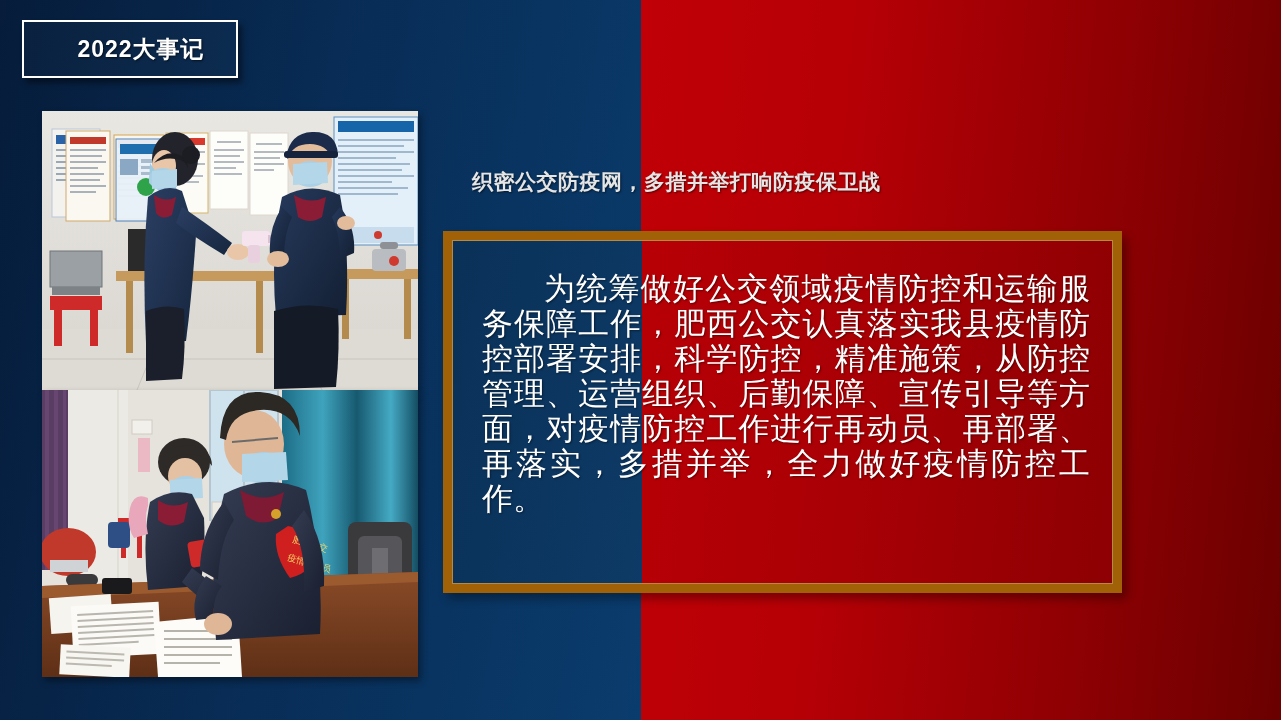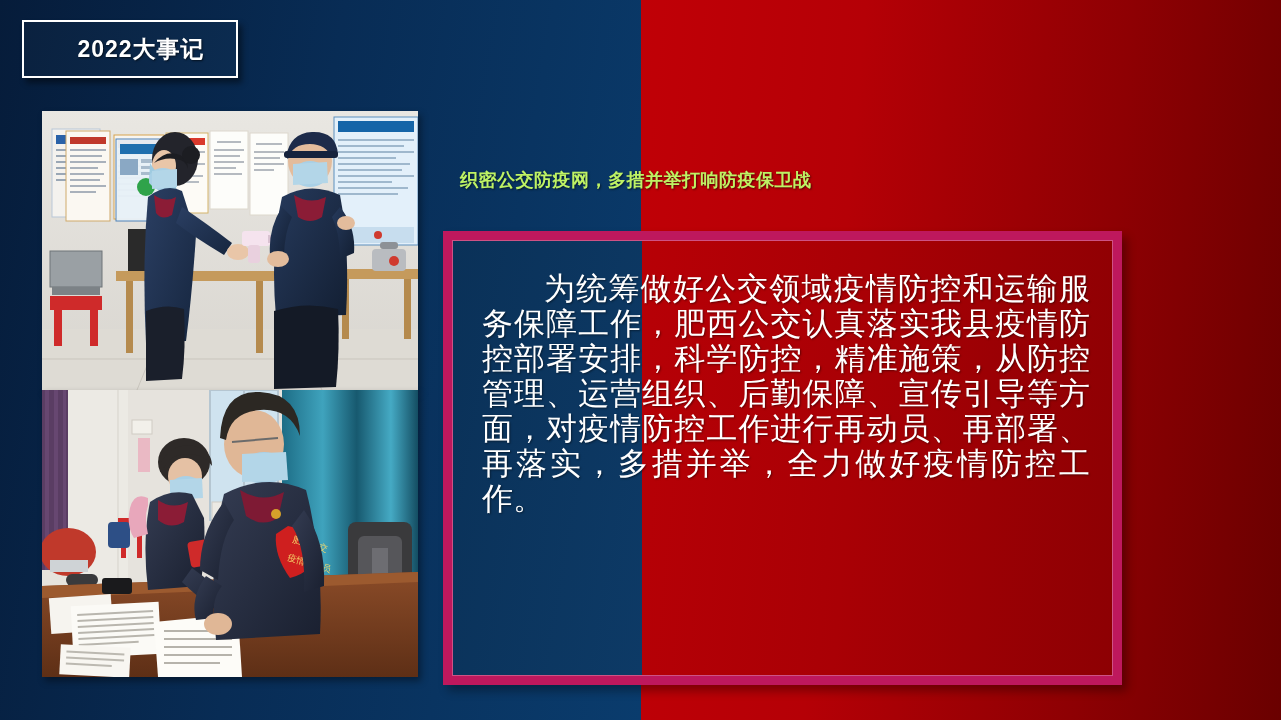--- a/index.html
+++ b/index.html
@@ -41,30 +41,30 @@
   .photo{
     position:absolute;left:42px;overflow:hidden;
     box-shadow:3px 4px 7px rgba(0,0,0,.4);
   }
   #photo-top{top:111px;width:376px;height:279px;}
   #photo-bottom{top:390px;width:376px;height:287px;}
   .photo svg{display:block;width:100%;height:100%;}
 
   
   .headline{
-    position:absolute;left:460px;top:168px;width:640px;
-    color:#bef264;font-size:18px;font-weight:bold;letter-spacing:.5px;
+    position:absolute;left:472px;top:168px;width:640px;
+    color:#e5e5e5;font-size:21px;font-weight:bold;letter-spacing:.5px;
     text-shadow:1px 1px 2px rgba(0,0,0,.55);
     white-space:nowrap;
   }
 
   
   .framebox{
-    position:absolute;left:443px;top:231px;width:679px;height:454px;
-    background:#be185d;
+    position:absolute;left:443px;top:231px;width:679px;height:362px;
+    background:#a16207;
     box-sizing:border-box;
     padding:9px;
     box-shadow:5px 6px 9px rgba(0,0,0,.33);
   }
   .framebox-inner{
     width:100%;height:100%;
     box-sizing:border-box;
     border:1px solid rgba(255,255,255,.25);
     background:transparent;
     position:relative;

